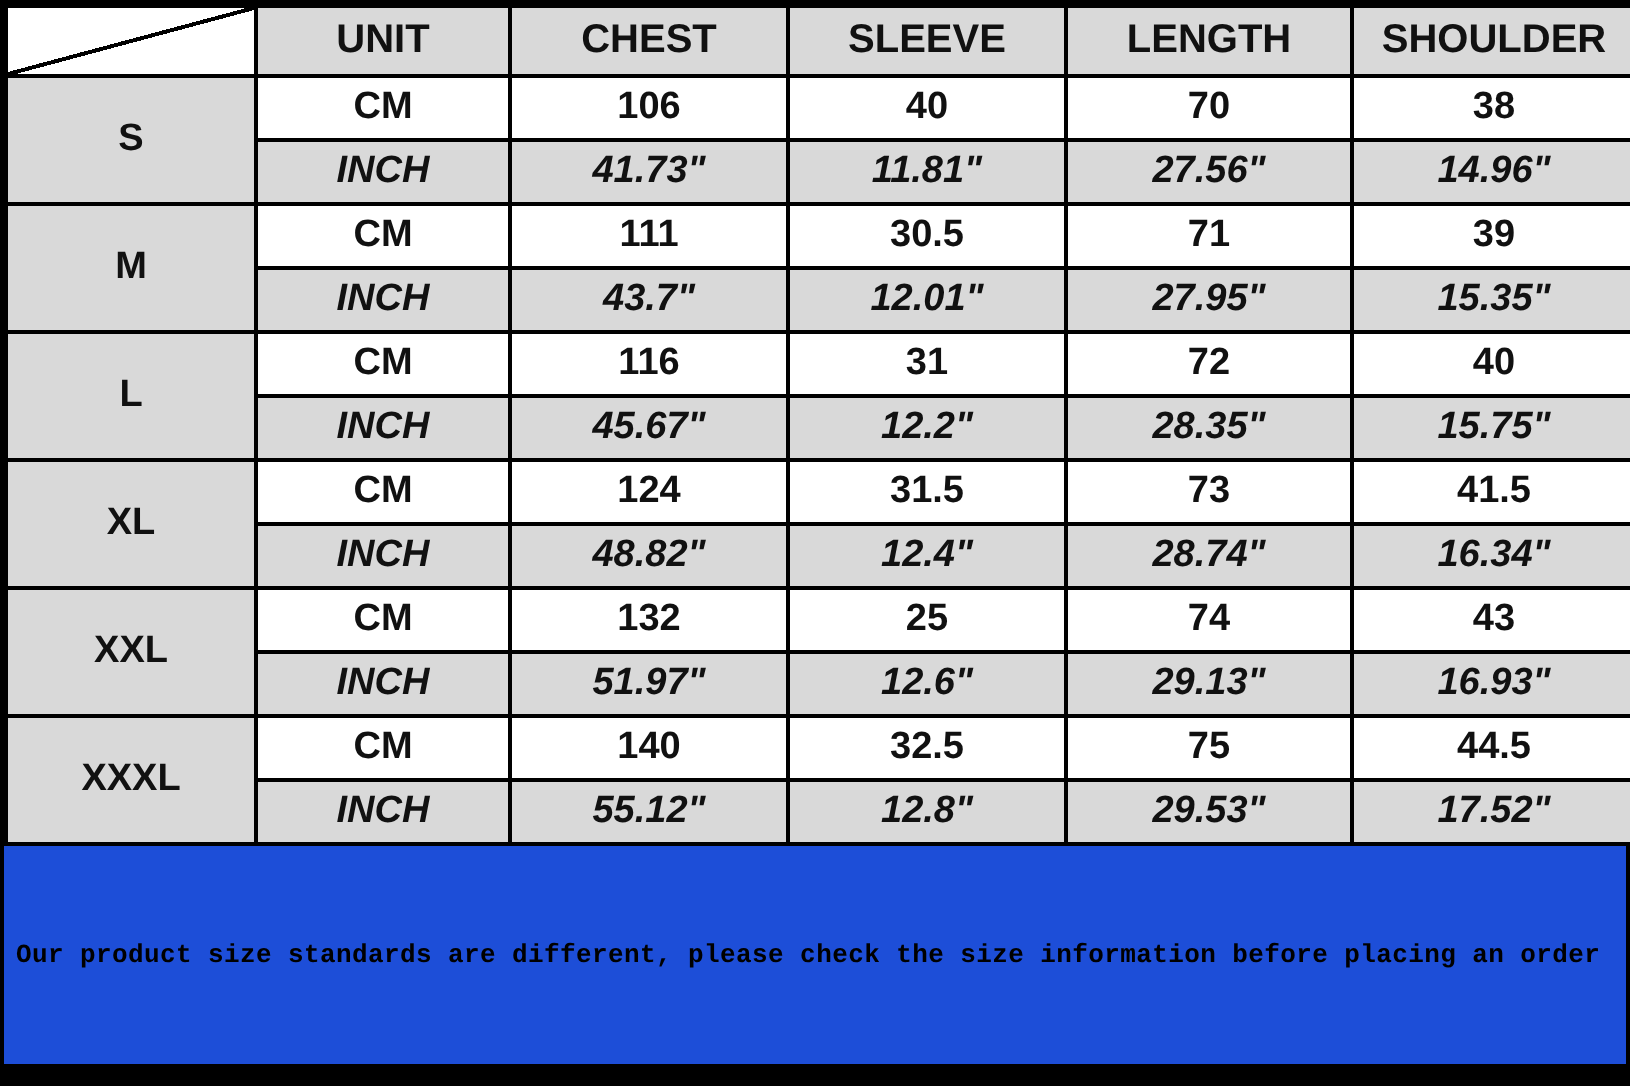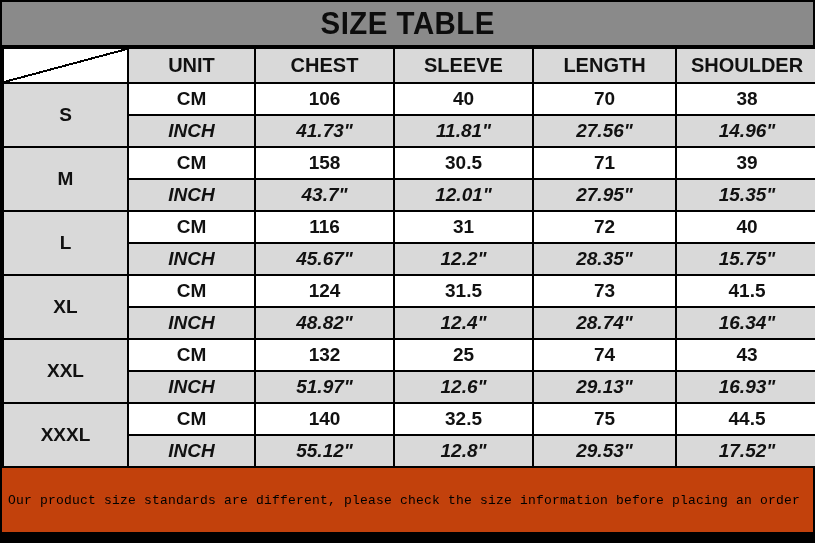--- a/index.html
+++ b/index.html
@@ -56,43 +56,40 @@
       transparent calc(50% + 1px));
   }
   .size-table tbody td { height: 30px; font-size: 19px; background: #ffffff; }
   .size-table tbody tr.inch td { background: var(--shaded-cell-bg, #d9d9d9); font-style: italic; }
   .size-table tbody td.size-cell {
     background: var(--shaded-cell-bg, #d9d9d9);
     font-size: 19px;
   }
   .footer-note {
     flex: 1 1 auto;
-    background: #c2410c;
+    background: #1d4ed8;
     display: flex; align-items: center;
     padding: 0 6px;
     font-family: "Liberation Mono", "DejaVu Sans Mono", monospace;
-    font-weight: normal;
+    font-weight: bold;
     font-size: 13px;
     white-space: nowrap;
     letter-spacing: 0.2px;
     color: #000000;
   }
   .bottom-bar {
     flex: 0 0 9px; height: 9px;
     background: var(--border, #000000);
   }
 </style>
 </head>
 <body>
 
 <div class="sheet">
 
-  <div class="title-bar">
-    <h1>SIZE TABLE</h1>
-  </div>
 
   <table class="size-table">
     <colgroup>
       <col style="width:125px">
         <col style="width:127px">
         <col style="width:139px">
       <col style="width:139px">
         <col style="width:143px">
         <col style="width:142px">
     </colgroup>
@@ -119,21 +116,21 @@
         <td>INCH</td>
         <td>41.73"</td>
         <td>11.81"</td>
         <td>27.56"</td>
         <td>14.96"</td>
       </tr>
 
       <tr class="cm">
         <td class="size-cell" rowspan="2">M</td>
         <td>CM</td>
-        <td>158</td>
+        <td>111</td>
         <td>30.5</td>
         <td>71</td>
         <td>39</td>
       </tr>
       <tr class="inch">
         <td>INCH</td>
         <td>43.7"</td>
         <td>12.01"</td>
         <td>27.95"</td>
         <td>15.35"</td>

